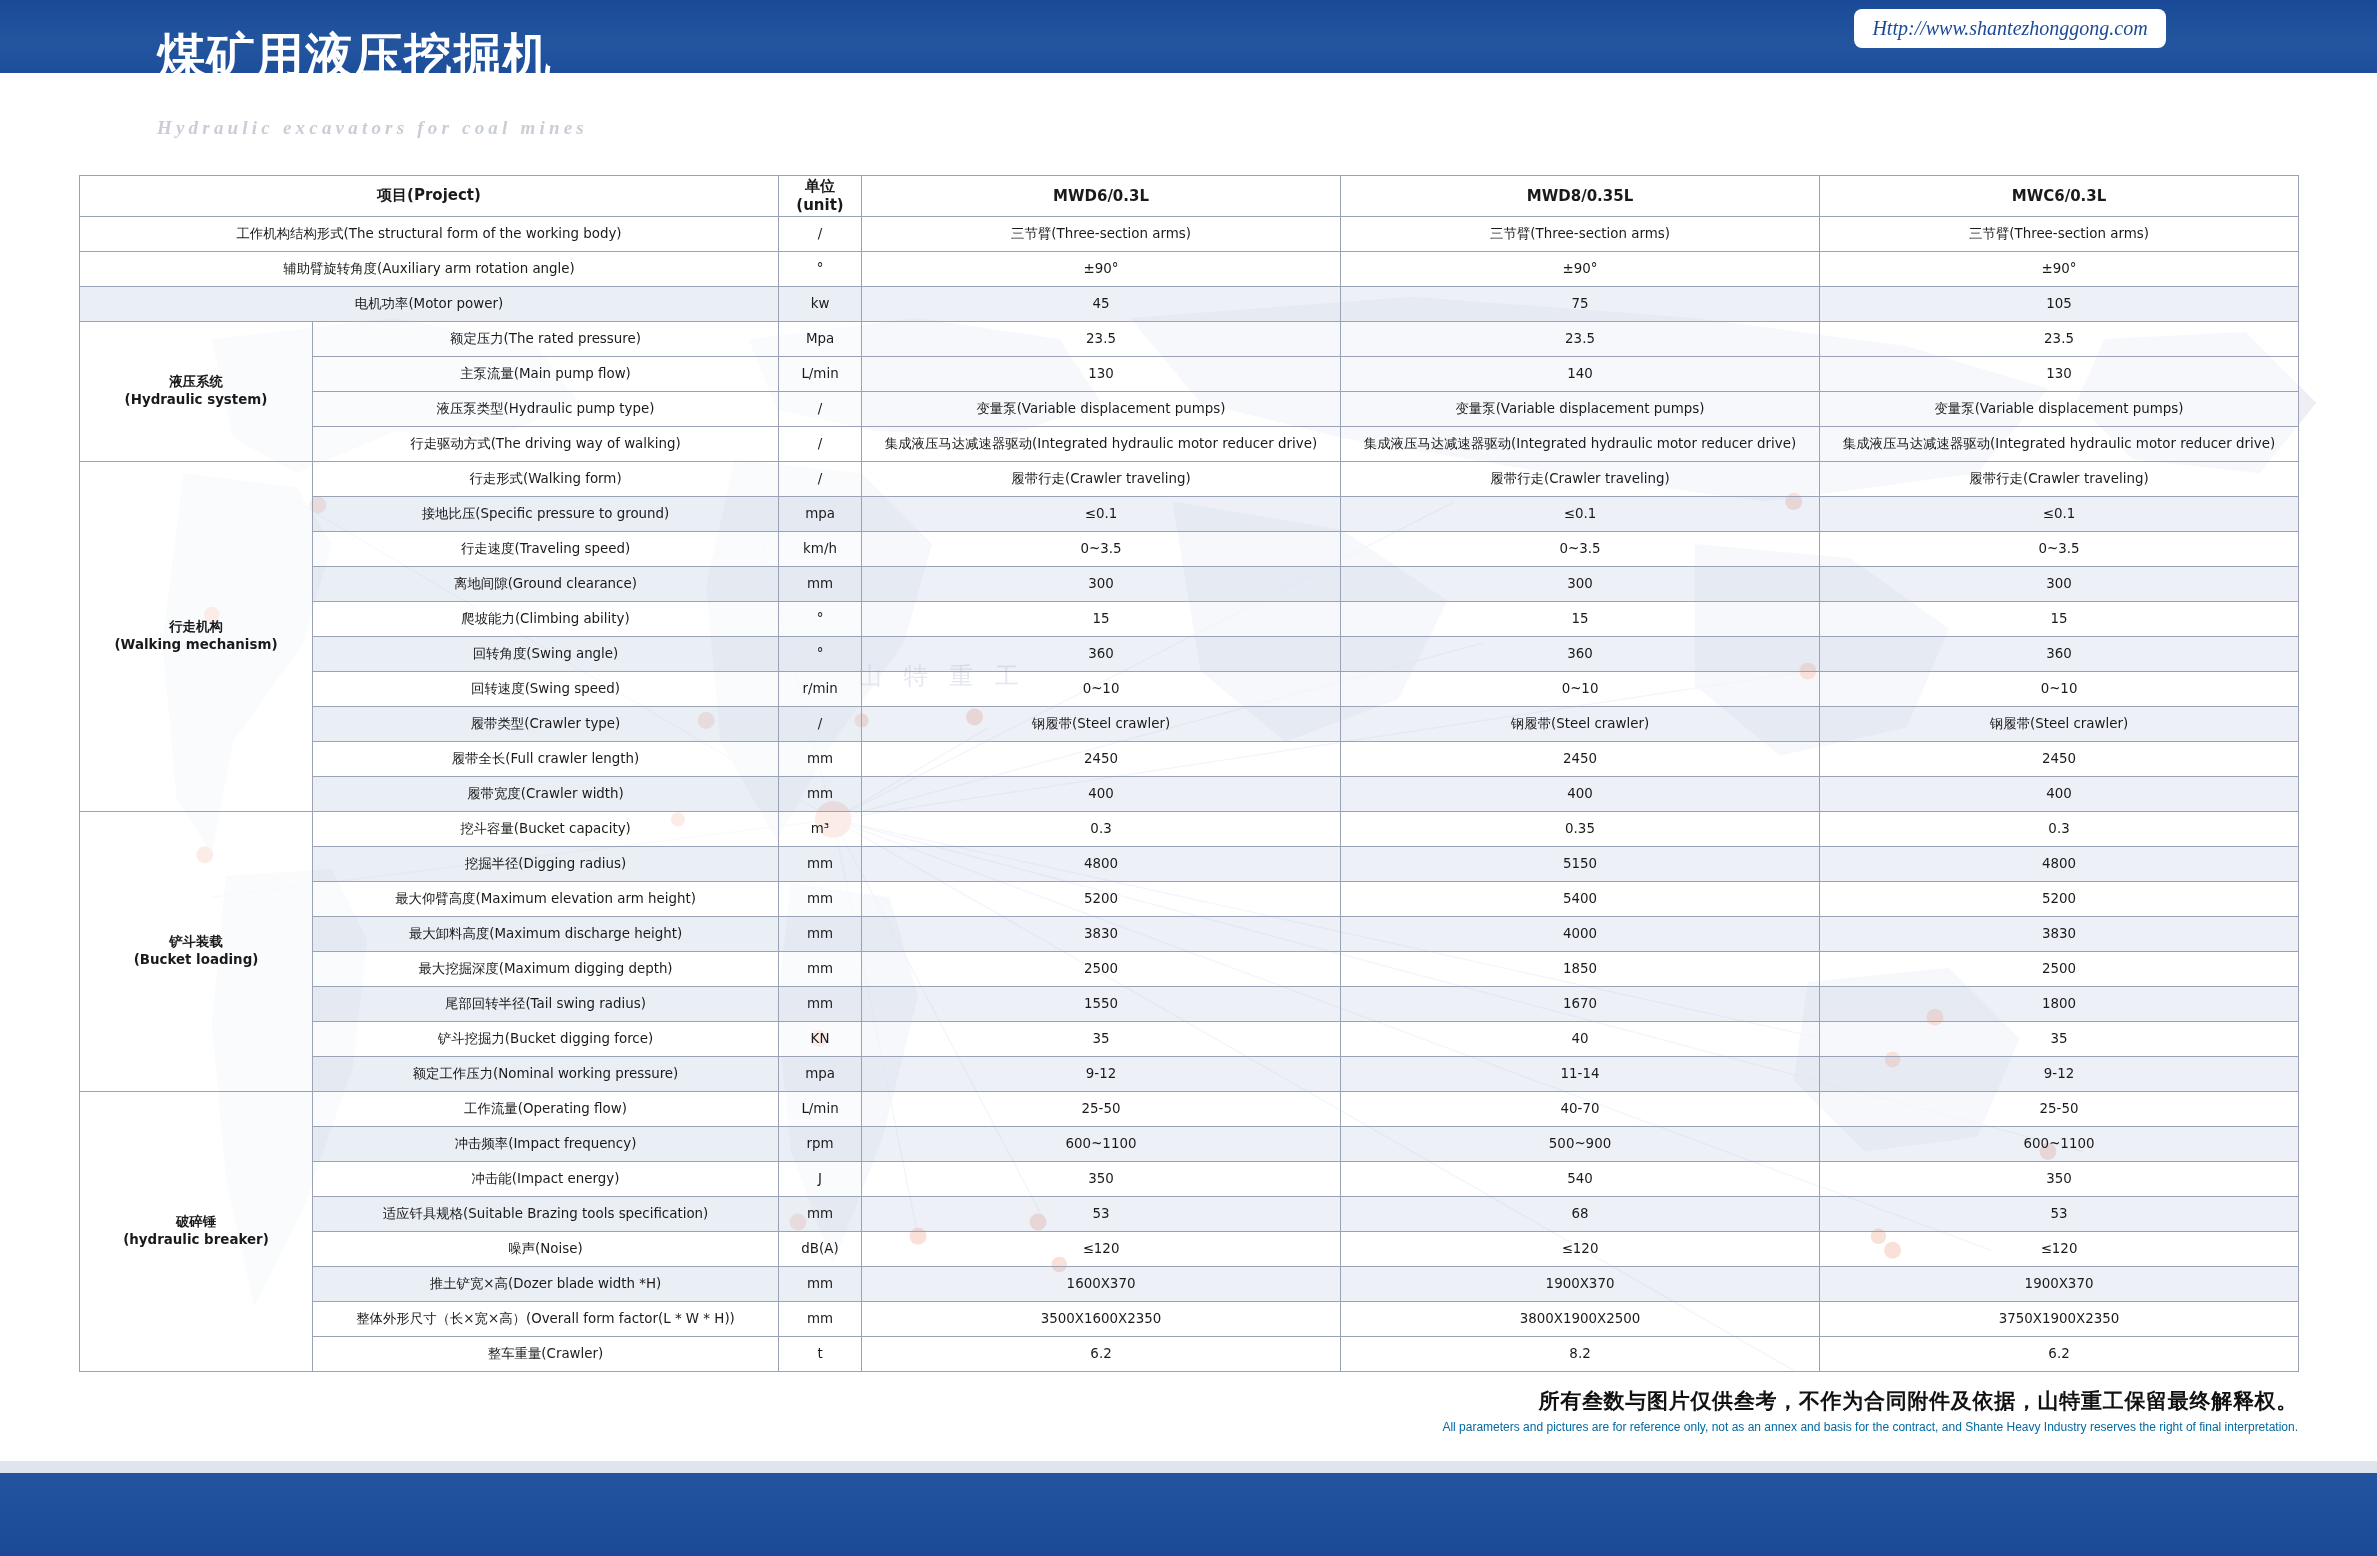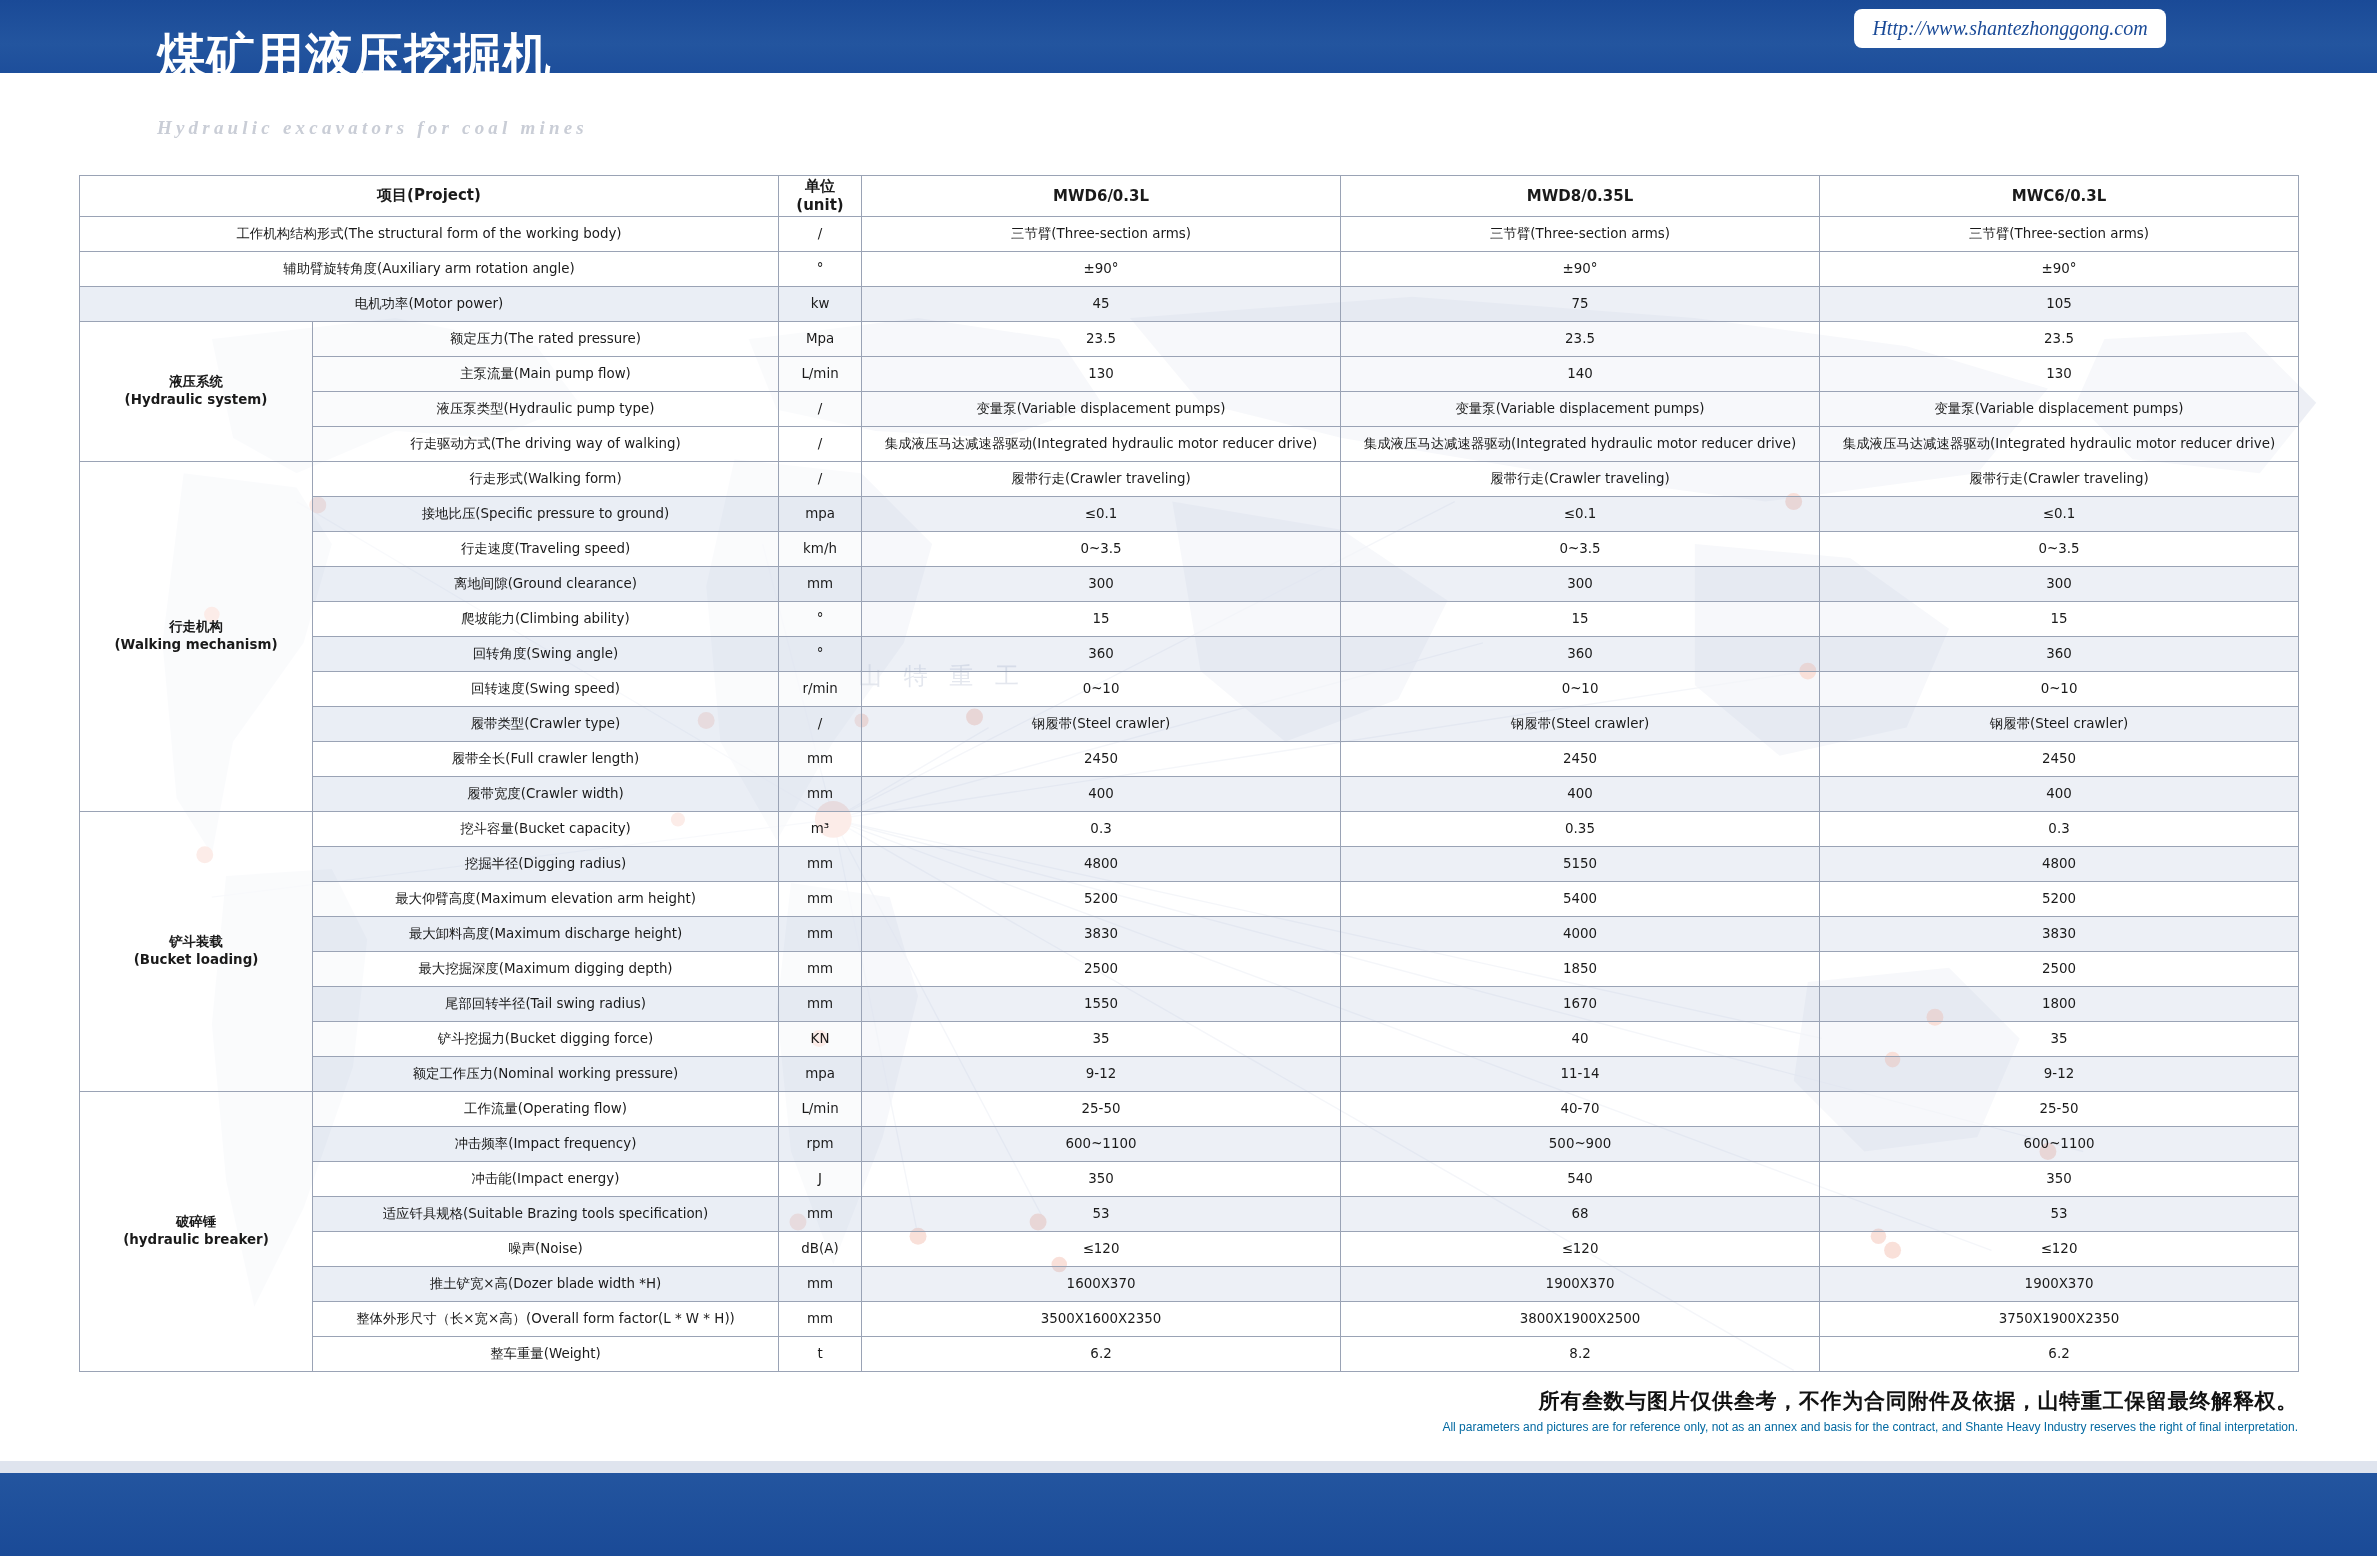--- a/index.html
+++ b/index.html
@@ -492,21 +492,21 @@
             <td class="val-cell">1900X370</td>
           </tr>
           <tr>
             <td class="item-cell">整体外形尺寸（长×宽×高）(Overall form factor(L * W * H))</td>
             <td class="unit-cell">mm</td>
             <td class="val-cell">3500X1600X2350</td>
             <td class="val-cell">3800X1900X2500</td>
             <td class="val-cell">3750X1900X2350</td>
           </tr>
           <tr>
-            <td class="item-cell">整车重量(Weight)</td>
+            <td class="item-cell">整车重量(Crawler)</td>
             <td class="unit-cell">t</td>
             <td class="val-cell">6.2</td>
             <td class="val-cell">8.2</td>
             <td class="val-cell">6.2</td>
           </tr>
         </tbody>
     </table>
   </div>
 
   <div class="note-cn">所有叁数与图片仅供叁考，不作为合同附件及依据，山特重工保留最终解释权。</div>

